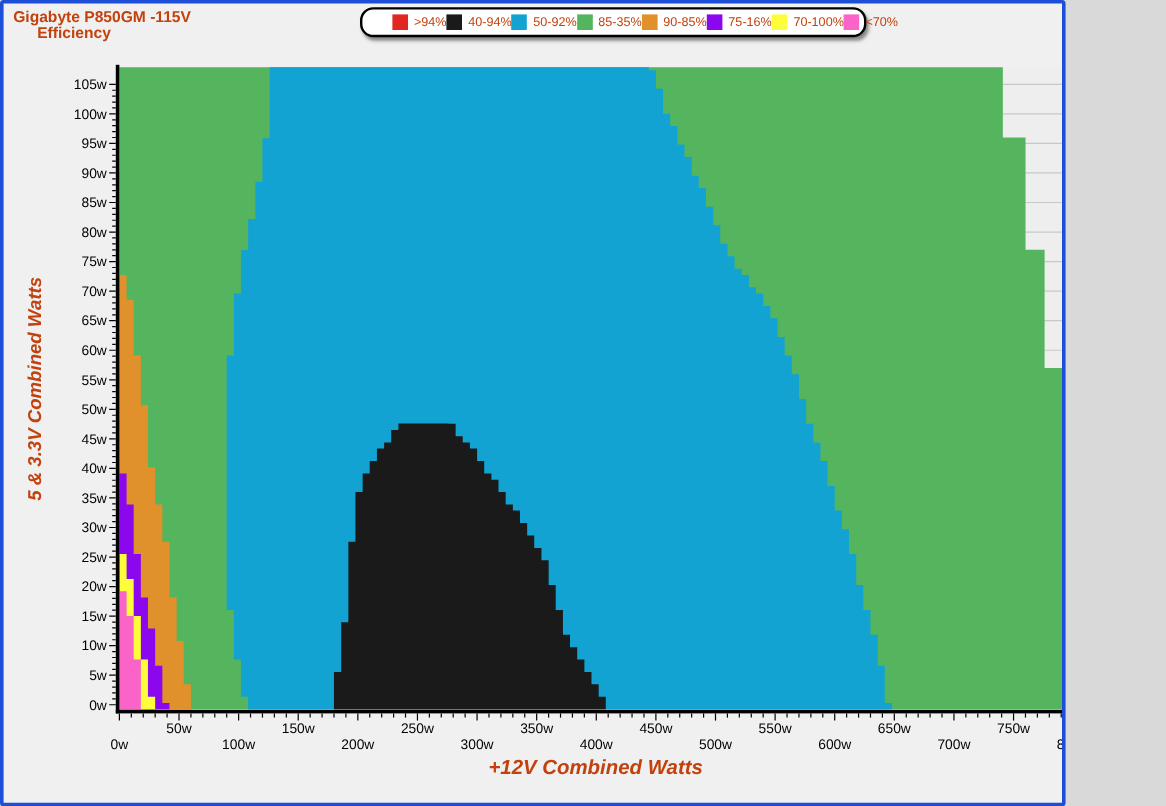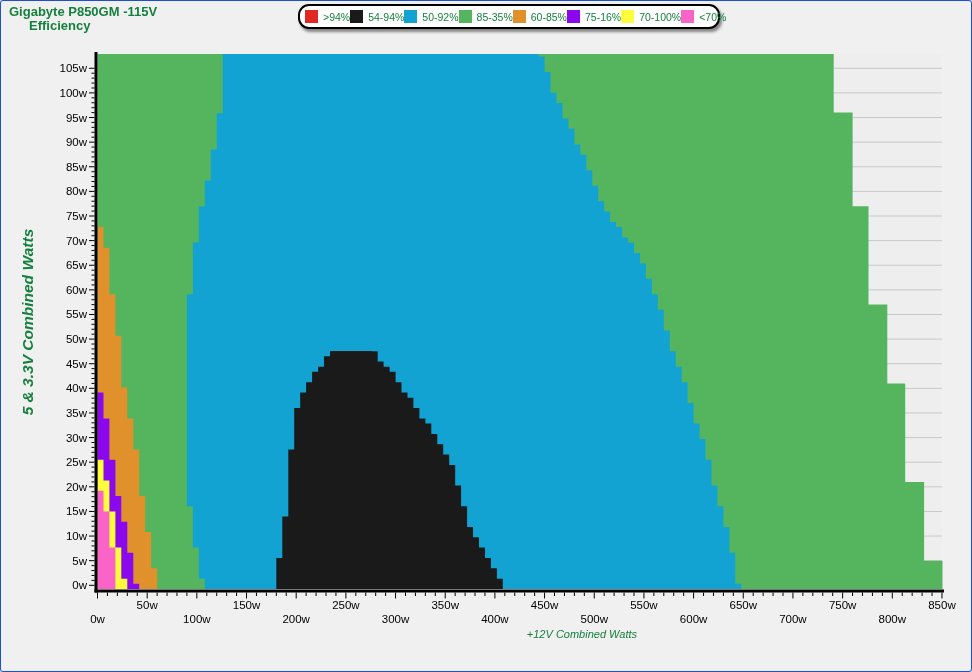--- a/index.html
+++ b/index.html
@@ -1,38 +1,38 @@
 <!DOCTYPE html>
 <html><head>
 <meta charset="utf-8">
 <style>
   html,body{margin:0;padding:0;background:#d9d9d9;}
   .frame{
-    position:relative;width:972px;height:672px;box-sizing:border-box;
-    background:#f0f0f0;border:1px solid #1d4ed8;border-radius:3px;overflow:hidden;
-    font-family:"Liberation Sans",sans-serif;color:#15803d;
+    position:relative;width:888px;height:672px;box-sizing:border-box;
+    background:#f0f0f0;border:3px solid #1d4ed8;border-radius:3px;overflow:hidden;
+    font-family:"Liberation Sans",sans-serif;color:#c2410c;
   }
   .title{position:absolute;left:8px;top:4px;font-size:13px;font-weight:bold;line-height:14px;}
   .title .l2{padding-left:20px;}
   .legend{
     position:absolute;left:297px;top:3px;width:422px;height:25px;box-sizing:border-box;
     background:#ffffff;border:2px solid #000;border-radius:11px;
     box-shadow:2px 3px 3px rgba(0,0,0,.45);
-    display:flex;align-items:center;justify-content:space-between;padding:0 5px;
+    display:flex;align-items:center;justify-content:space-between;padding:0 25px;
   }
   .legend-item{display:flex;align-items:center;gap:5px;font-size:10.5px;white-space:nowrap;}
   .swatch{width:13px;height:13px;display:inline-block;}
   .ytitle{
     position:absolute;left:-203px;top:312px;width:460px;text-align:center;
     font-size:15.5px;font-weight:bold;font-style:italic;
     transform:rotate(-90deg);
   }
   .xtitle{
-    position:absolute;left:404px;top:627px;width:232px;text-align:right;
-    font-size:11px;font-weight:normal;font-style:italic;
+    position:absolute;left:404px;top:627px;width:232px;text-align:left;
+    font-size:17px;font-weight:bold;font-style:italic;
   }
   svg{position:absolute;left:0;top:0;}
   svg text{font-family:"Liberation Sans",sans-serif;}
 </style>
 </head>
 <body>
 
 <div class="frame">
 
   <div class="title">
@@ -40,33 +40,33 @@
     <div class="l2">Efficiency</div>
   </div>
 
   <div class="legend" id="legend">
       <div class="legend-item">
         <span class="swatch" style="background: rgb(224, 39, 33);"></span>
         <span>&gt;94%</span>
       </div>
       <div class="legend-item">
         <span class="swatch" style="background: rgb(26, 26, 26);"></span>
-        <span>54-94%</span>
+        <span>40-94%</span>
       </div>
       <div class="legend-item">
         <span class="swatch" style="background: rgb(18, 163, 210);"></span>
         <span>50-92%</span>
       </div>
       <div class="legend-item">
         <span class="swatch" style="background: rgb(85, 180, 94);"></span>
         <span>85-35%</span>
       </div>
       <div class="legend-item">
         <span class="swatch" style="background: rgb(224, 145, 44);"></span>
-        <span>60-85%</span>
+        <span>90-85%</span>
       </div>
       <div class="legend-item">
         <span class="swatch" style="background: rgb(139, 7, 238);"></span>
         <span>75-16%</span>
       </div>
       <div class="legend-item">
         <span class="swatch" style="background: rgb(253, 253, 60);"></span>
         <span>70-100%</span>
       </div>
       <div class="legend-item">

